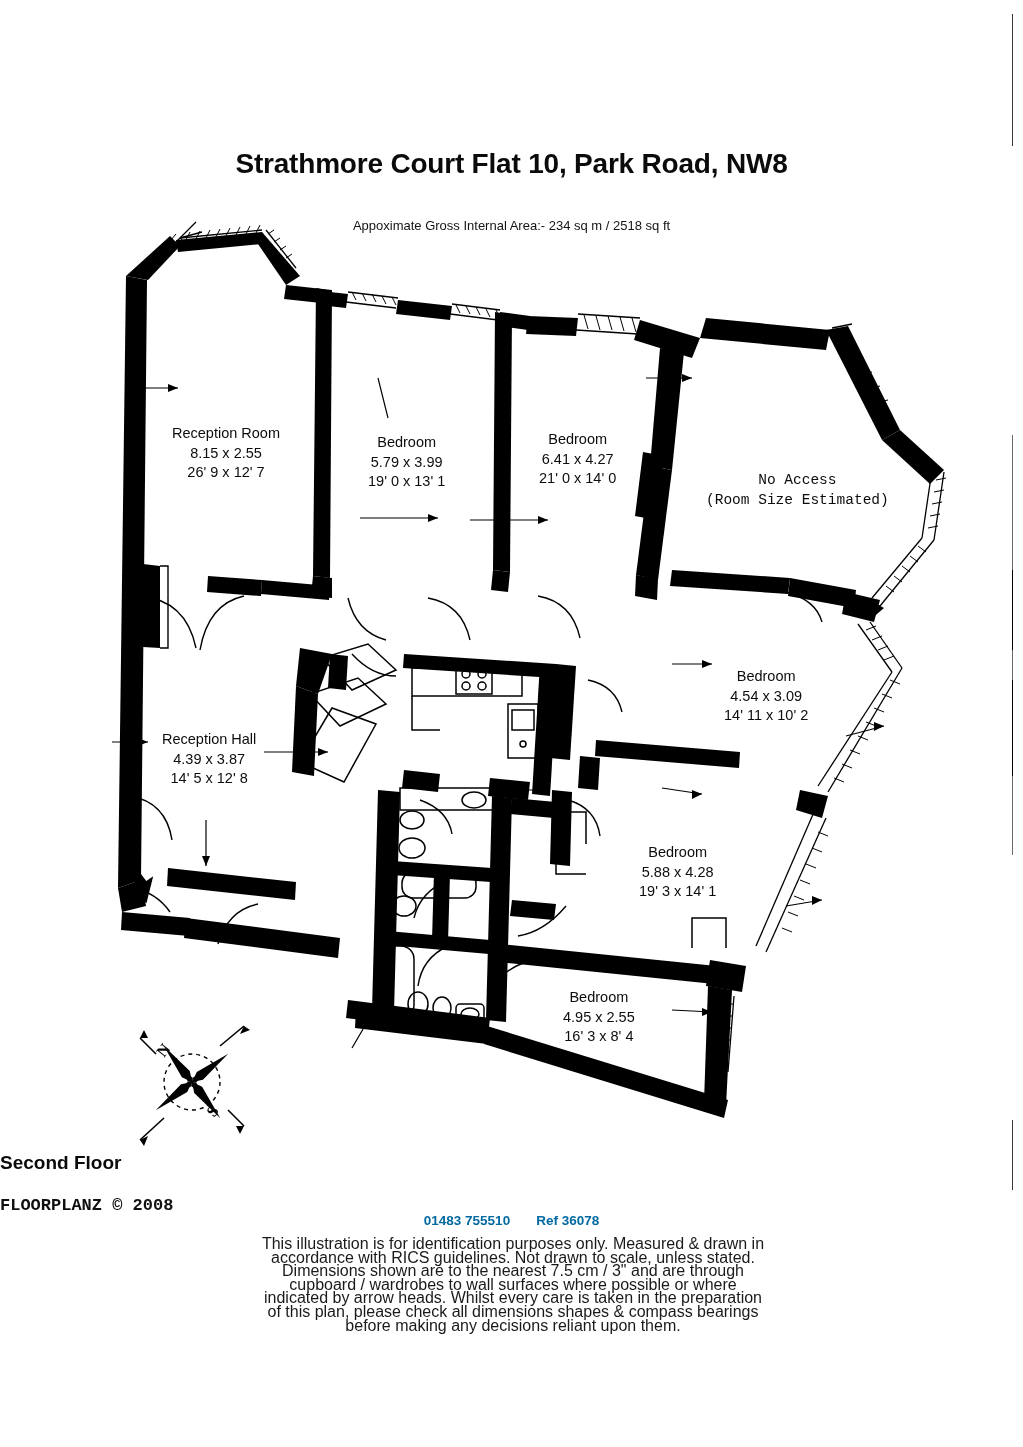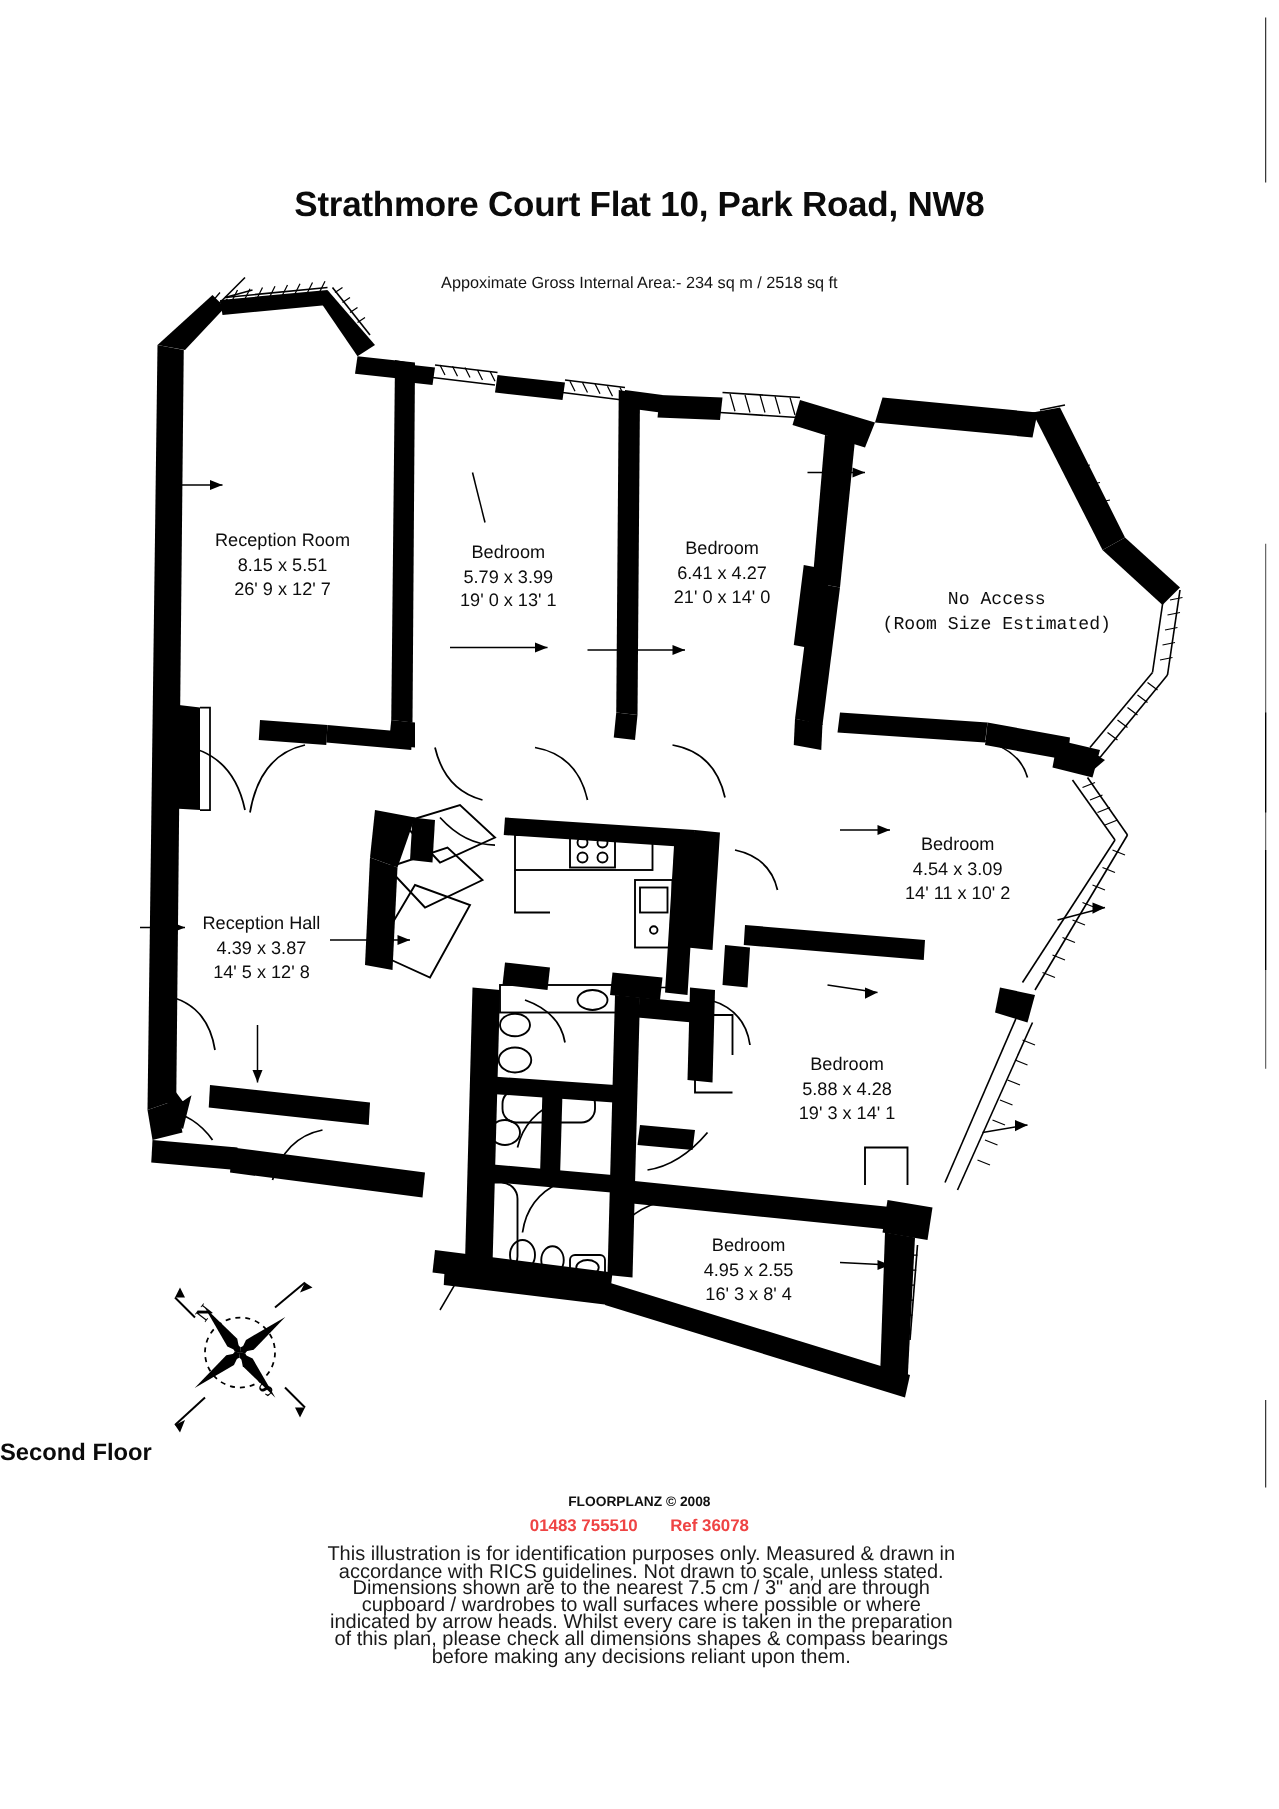--- a/index.html
+++ b/index.html
@@ -53,34 +53,35 @@
     text-align: left;
     font-size: 19px;
     font-weight: bold;
     color: #0b0b0b;
   }
   .brand-line {
     position: absolute;
     left: 0;
     top: 1196px;
     width: 1023px;
-    text-align: center;
-    font-size: 11px;
+    text-align: left;
+    font-size: 17px;
     font-weight: bold;
     color: #101010;
+    font-family: Liberation Mono, monospace;
   }
   .contact-line {
     position: absolute;
     left: 0;
     top: 1213px;
     width: 1023px;
     text-align: center;
     font-size: 13.5px;
     font-weight: bold;
-    color: #ef4444;
+    color: #0369a1;
   }
   .contact-line .ref { margin-left: 26px; }
   .disclaimer {
     position: absolute;
     left: 258px;
     top: 1237px;
     width: 510px;
     text-align: center;
     font-size: 16px;
     line-height: 13.6px;
@@ -414,21 +415,21 @@
   </svg>
 
   <div class="scan-line" style="left:1012px; top:14px; height:132px; background:#3a3a3a;"></div>
   <div class="scan-line" style="left:1012px; top:435px; height:420px; background:#6a6a6a;"></div>
   <div class="scan-line" style="left:1012px; top:570px; height:80px; background:#000;"></div>
   <div class="scan-line" style="left:1012px; top:680px; height:96px; background:#000;"></div>
   <div class="scan-line" style="left:1012px; top:1120px; height:70px; background:#3a3a3a;"></div>
 
   <div class="room-label" style="left:172px; top:424px;">
     <span class="rl-name">Reception Room</span>
-    <span class="rl-m">8.15 x 5.51</span>
+    <span class="rl-m">8.15 x 2.55</span>
     <span class="rl-ft">26' 9 x 12' 7</span>
   </div>
 
   <div class="room-label" style="left:368px; top:433px;">
     <span class="rl-name">Bedroom</span>
     <span class="rl-m">5.79 x 3.99</span>
     <span class="rl-ft">19' 0 x 13' 1</span>
   </div>
 
   <div class="room-label" style="left:539px; top:430px;">

